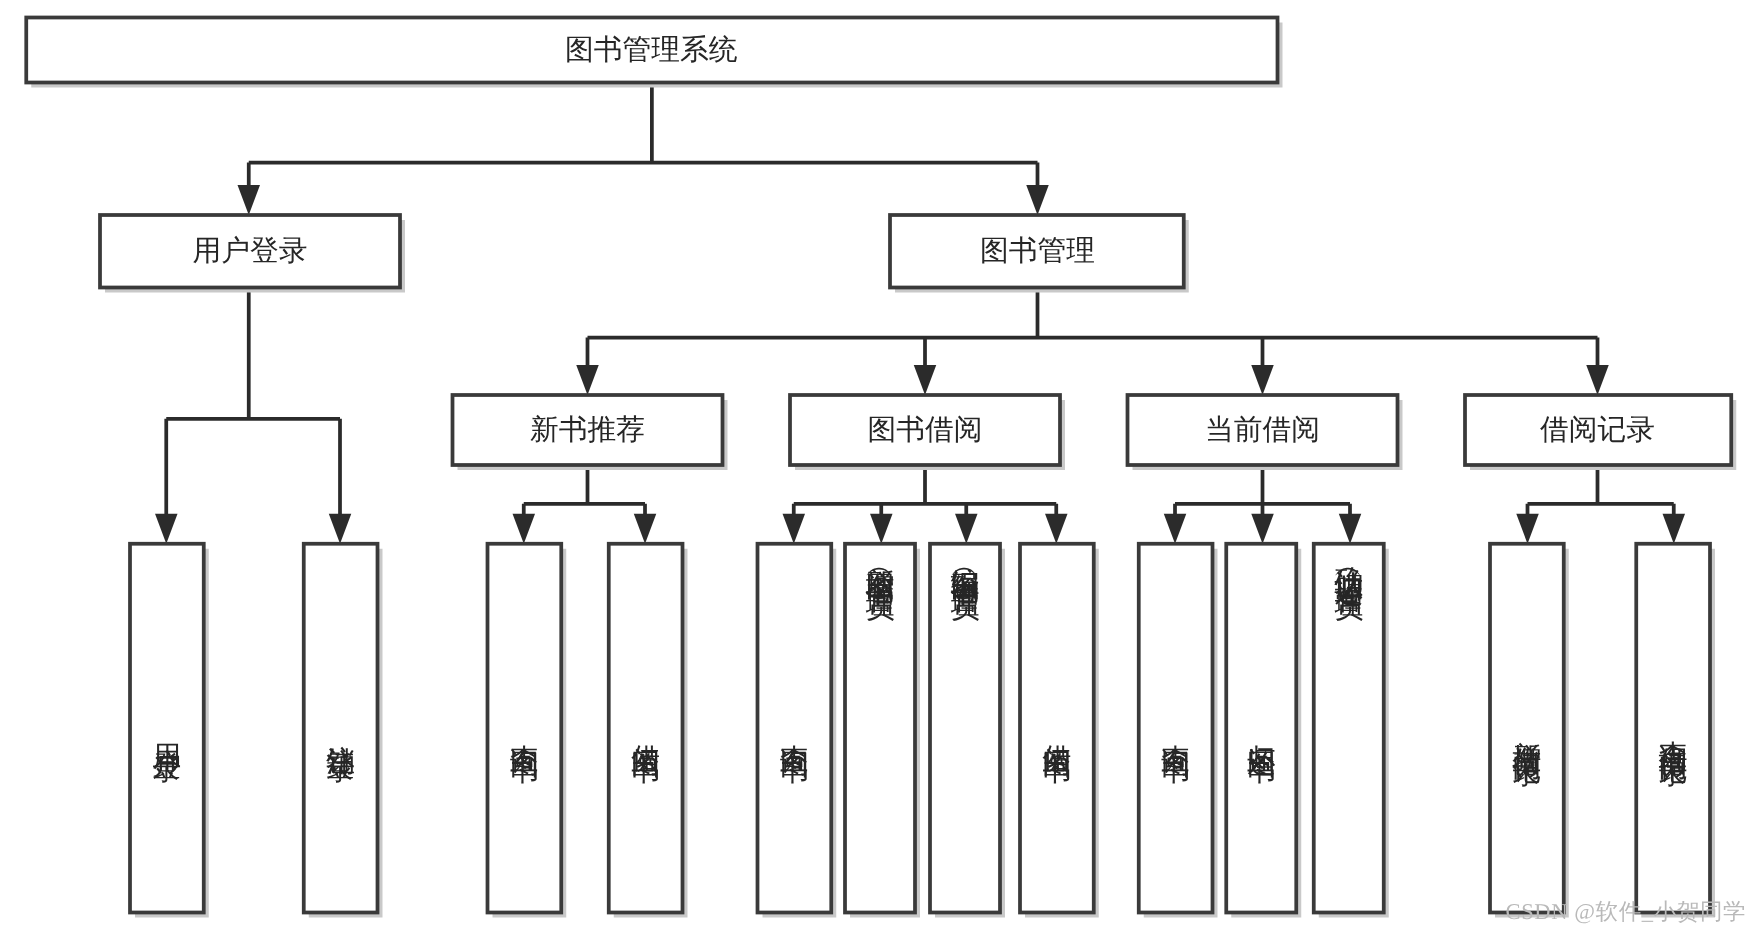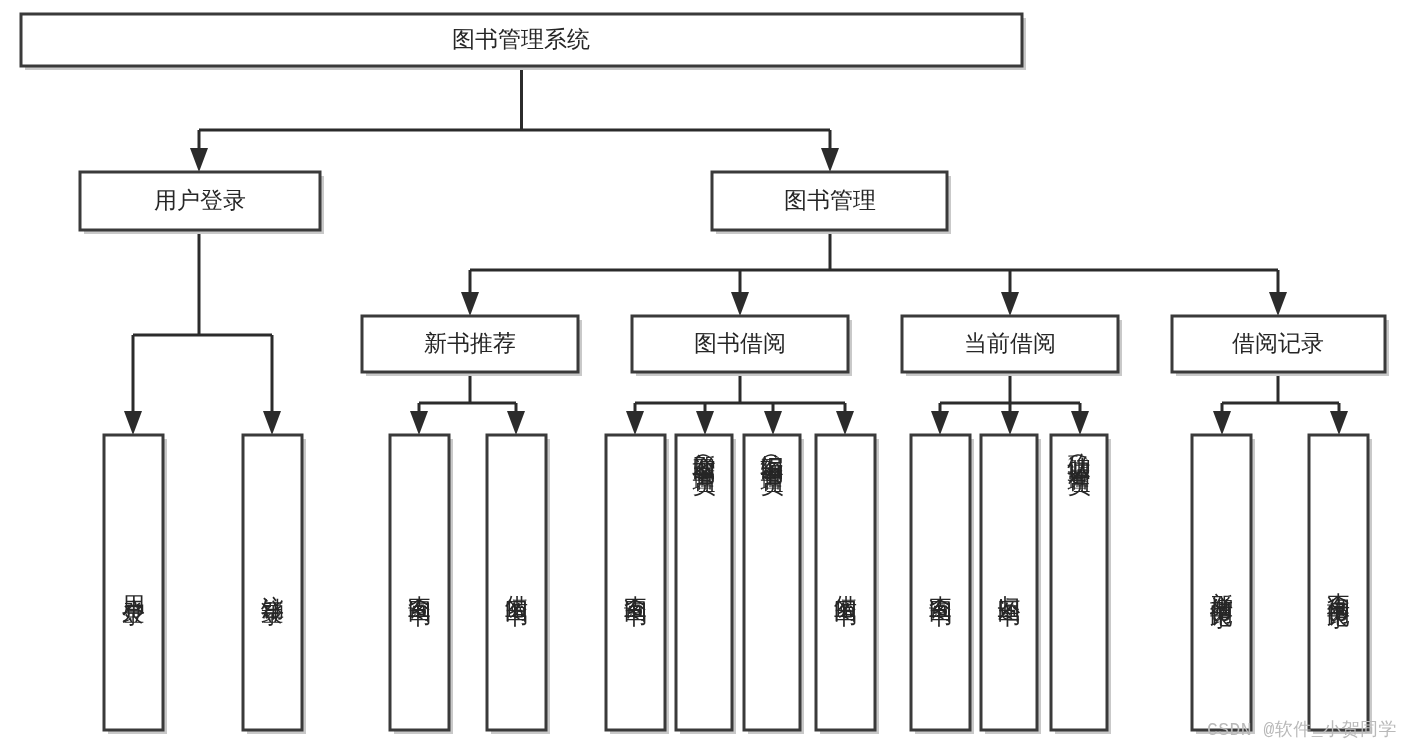--- a/index.html
+++ b/index.html
@@ -66,21 +66,21 @@
     font-size: 23px;
     line-height: 1.18;
     color: #262626;
     letter-spacing: 3px;
     white-space: nowrap;
   }
   .watermark {
     position: absolute;
     right: 8px;
     bottom: 6px;
-    font-family: Liberation Mono, monospace;
+    font-family: Liberation Serif, serif;
     font-size: 18px;
     color: #b9b9b9;
     letter-spacing: 0.5px;
     user-select: none;
   }
 </style>
 </head>
 <body>
 
 <div id="diagram-root">

